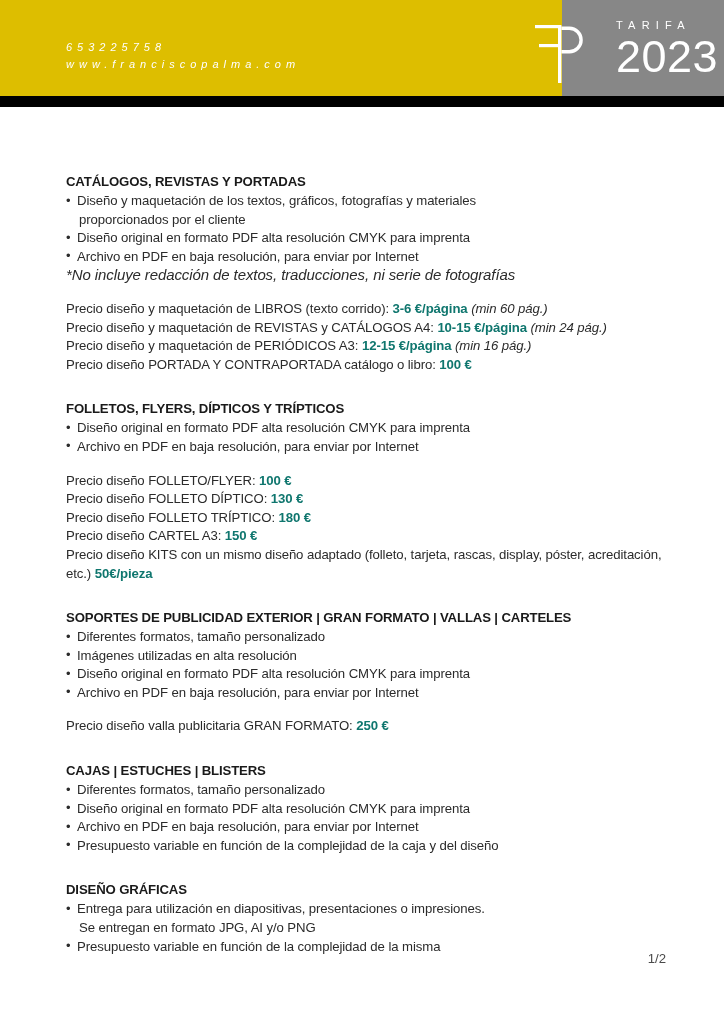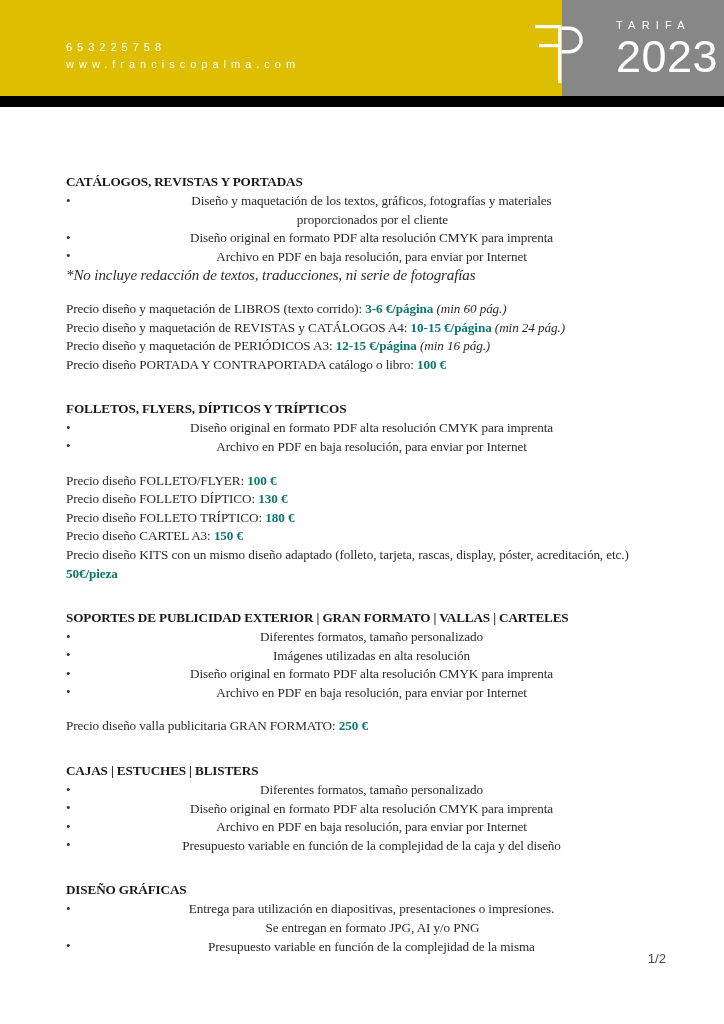--- a/index.html
+++ b/index.html
@@ -33,20 +33,21 @@
     width: 162px;
     height: 96px;
     background: #878787;
   }
 
   .contact-block {
     position: absolute;
     left: 66px;
     top: 39px;
     color: #ffffff;
+    font-style: italic;
   }
 
   .contact-phone {
     font-size: 11px;
     letter-spacing: 5.0px;
     line-height: 17px;
     color: #ffffff;
     white-space: nowrap;
   }
 
@@ -98,21 +99,21 @@
   }
 
   
   .content {
     position: absolute;
     left: 66px;
     top: 172px;
     width: 600px;
   }
 
-  .section { margin-bottom: 0; font-family: Liberation Serif, serif; }
+  .section { margin-bottom: 0; }
   .section + .section { margin-top: 25px; }
 
   .section-title {
     font-size: 13.2px;
     font-weight: bold;
     line-height: 19px;
     letter-spacing: -0.15px;
     color: #1a1a1a;
     margin-bottom: 1px;
     white-space: nowrap;
@@ -120,21 +121,20 @@
 
   .bullets { list-style: none; }
 
   .bullet {
     font-size: 13.2px;
     line-height: 18.6px;
     color: #2b2b2b;
     position: relative;
     padding-left: 11px;
     letter-spacing: -0.1px;
-    text-align: center;
   }
 
   .bullet::before {
     content: "\2022";
     position: absolute;
     left: 0;
     top: -0.5px;
     font-size: 13px;
     color: #2b2b2b;
   }

